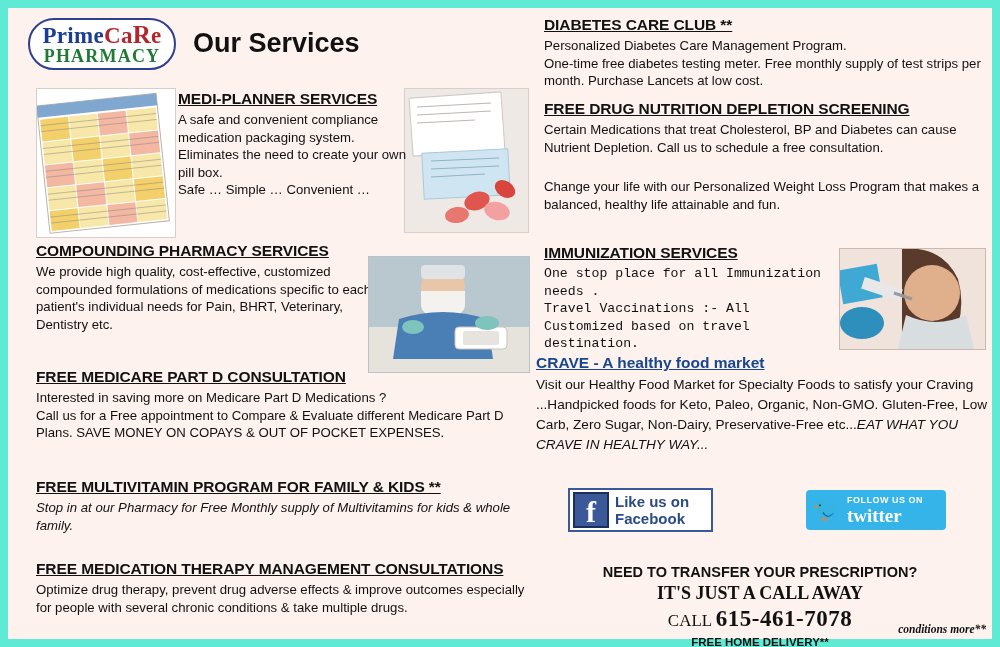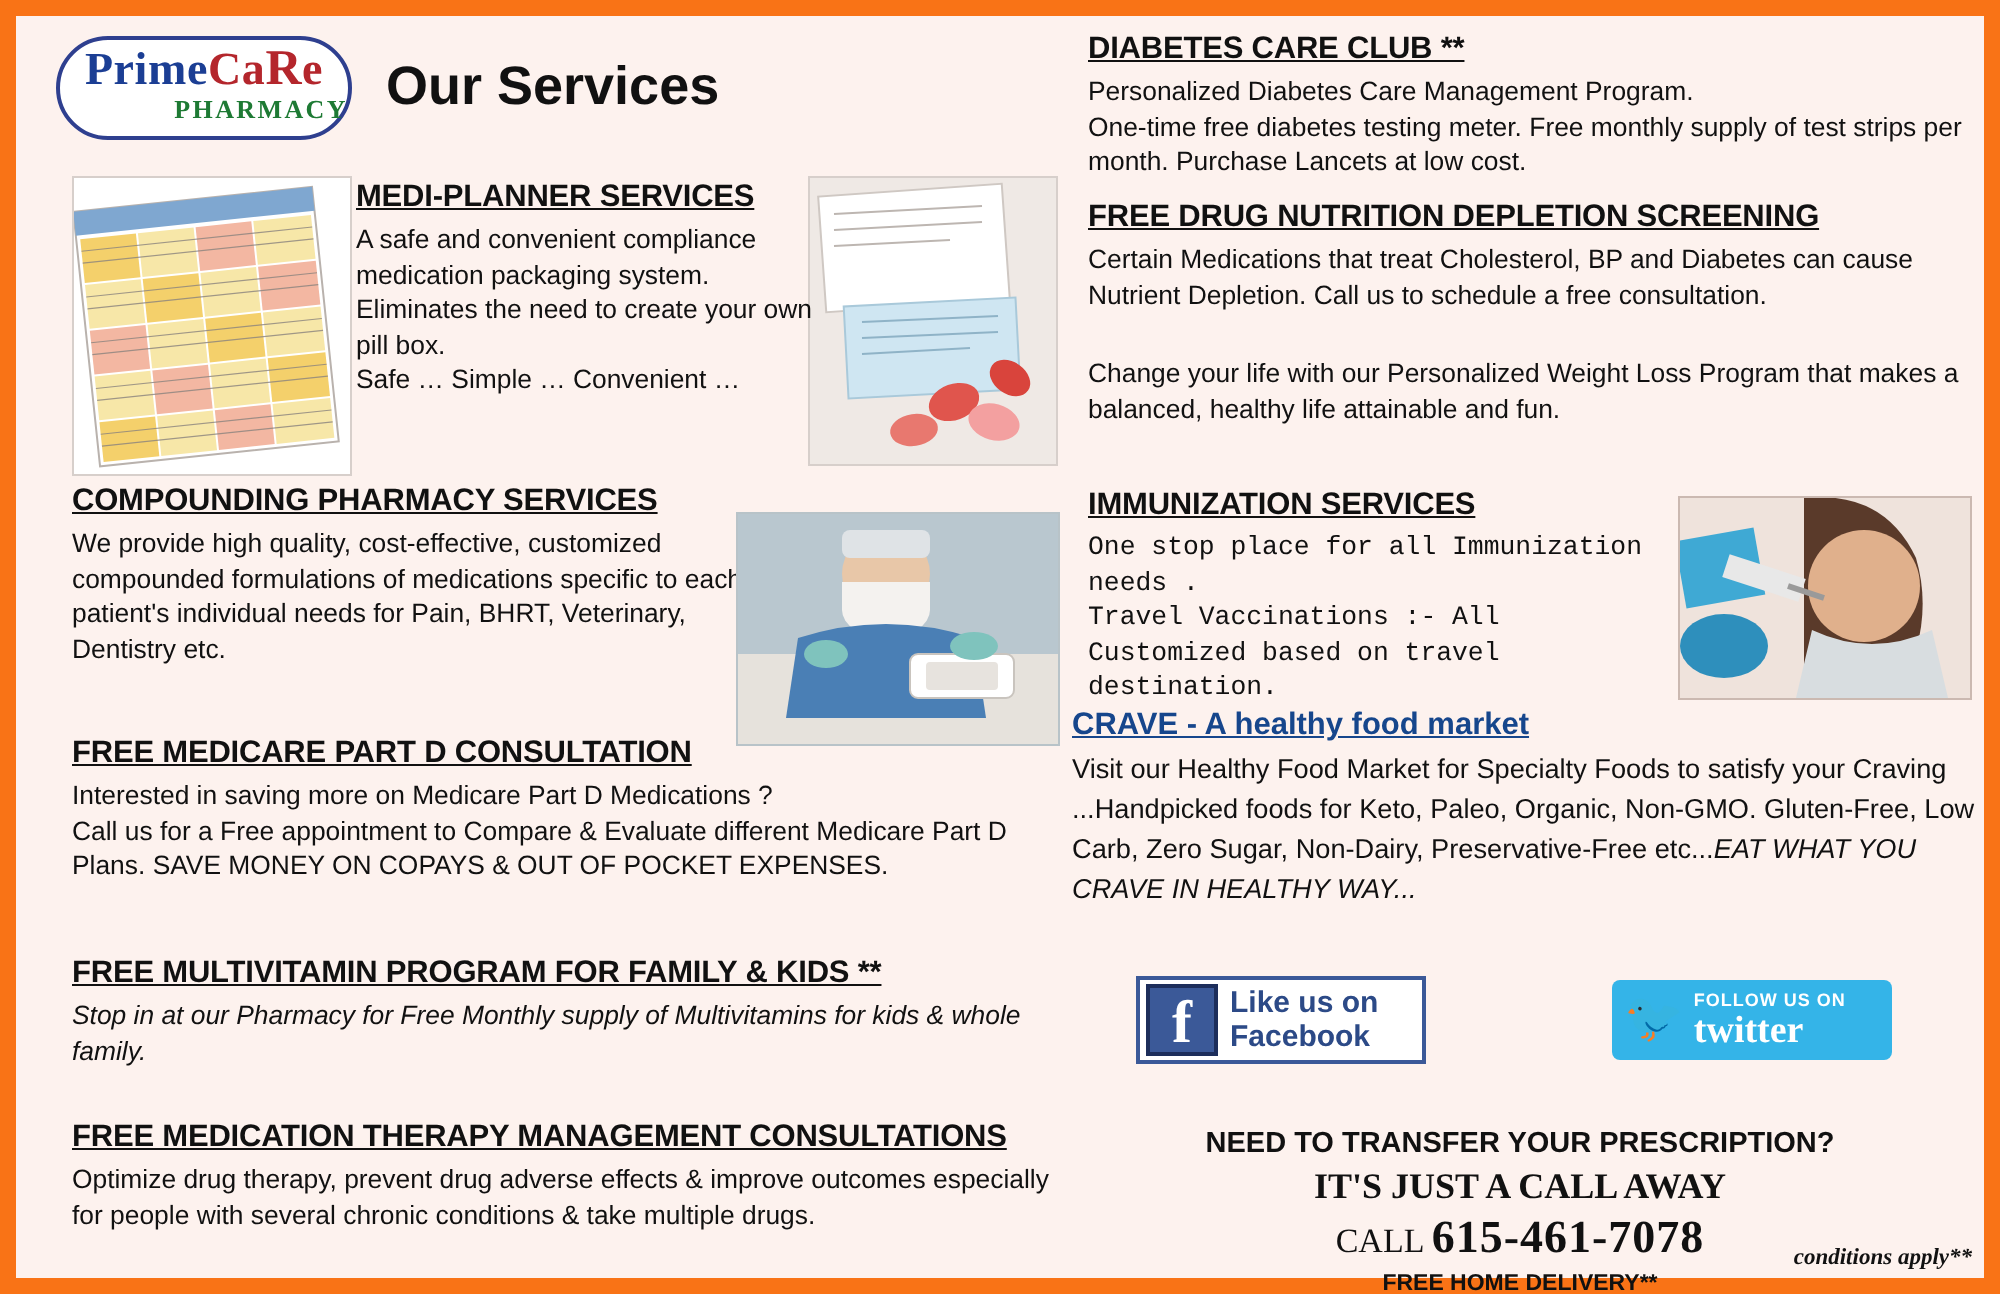--- a/index.html
+++ b/index.html
@@ -7,21 +7,21 @@
     padding: 0;
     background: #ffffff;
   }
   body {
     font-family: "Liberation Sans", sans-serif;
   }
   .page {
     position: relative;
     width: 1000px;
     height: 647px;
-    background: #f97316;
+    background: #5eead4;
     box-sizing: border-box;
     overflow: hidden;
   }
   .inner {
     position: absolute;
     left: 8px;
     top: 8px;
     width: 984px;
     height: 631px;
     background: #fdf2ee;
@@ -62,26 +62,25 @@
     letter-spacing: .3px;
     margin-top: 3px;
     line-height: 24px;
     white-space: nowrap;
   }
   .logo-top .p1 { color: #1b3e94; }
   .logo-top .p2 { color: #b4262c; }
   .logo-top .rx { color: #b4262c; font-size: 25px; }
   .logo-bot {
     font-family: "Liberation Serif", serif;
-    font-size: 13px;
+    font-size: 18px;
     font-weight: bold;
     color: #1e7a34;
     letter-spacing: 1.2px;
     line-height: 16px;
-    text-align: right;
   }
 
   
   h1.title {
     position: absolute;
     left: 185px;
     top: 20px;
     margin: 0;
     font-size: 27px;
     font-weight: bold;
@@ -433,17 +432,17 @@
         </div>
       </div>
 
       <div class="cta">
         <div class="cta-1">NEED TO TRANSFER YOUR PRESCRIPTION?</div>
         <div class="cta-2">IT'S JUST A CALL AWAY</div>
         <div class="cta-3"><span>CALL</span> <span class="num">615-461-7078</span></div>
         <div class="cta-4">FREE HOME DELIVERY**</div>
       </div>
 
-      <div class="conditions">conditions apply**</div>
+      <div class="conditions">conditions more**</div>
     </div>
 
   </div>
 </div>
 
 </body></html>

